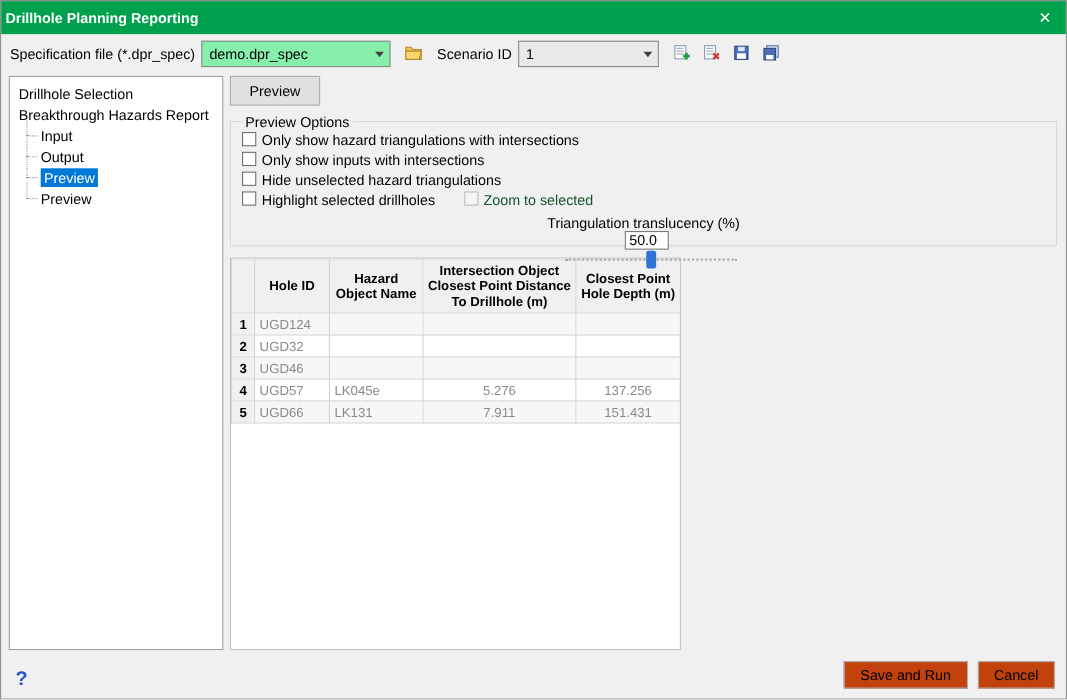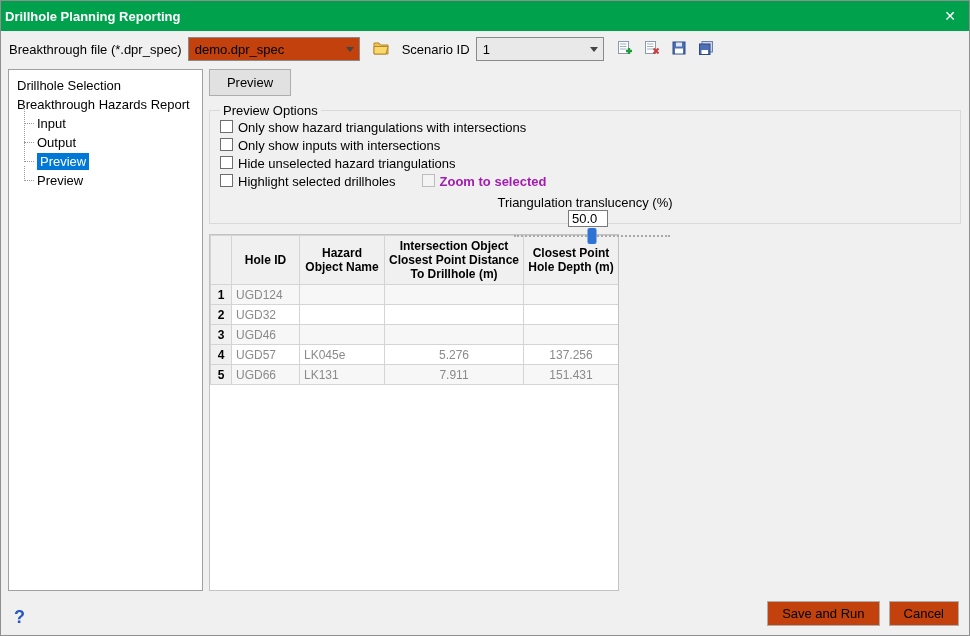--- a/index.html
+++ b/index.html
@@ -34,21 +34,21 @@
   }
   
   .toolbar {
     height:36px;
     display:flex; align-items:center;
     padding:0 8px;
   }
   .toolbar .lbl { margin-right:6px; white-space:nowrap; }
   .combo {
     height:24px;
-    background:#c2410c;
+    background:#86efac;
     border:1px solid #8a8a8a;
     display:flex; align-items:center;
   }
   .combo .combo-value { flex:1; padding:0 6px; white-space:nowrap; overflow:hidden; }
   .combo .combo-arrow {
     width:18px; height:100%;
     display:flex; align-items:center; justify-content:center;
   }
   .tri {
     width:0; height:0;
@@ -108,21 +108,21 @@
   }
   .groupbox legend { padding:0 3px; margin-left:0; font-size:13px; }
   .cb-row { display:inline-flex; align-items:flex-start; height:18px; gap:5px; }
   .cb-line { height:18px; display:flex; align-items:center; }
   .cb {
     width:13px; height:13px;
     background:#fff;
     border:1px solid #6e6e6e;
     flex:0 0 auto;
   }
-  .cb-row.disabled { color:#a21caf;font-weight:bold; }
+  .cb-row.disabled { color:#14532d; }
   .cb-row.disabled .cb { border-color:#bcbcbc; background:#f4f4f4; }
   .cb-gap { margin-left:26px; }
   .trans-row { display:flex; align-items:center; margin-top:3px; height:21px;flex-direction:column; }
   .trans-input {
     width:40px; height:20px;
     border:1px solid #7a7a7a;
     font-family:inherit; font-size:13px;
     padding:0 3px;
     margin-left:6px;
     background:#fff;
@@ -201,21 +201,21 @@
 <body>
 
 <div class="window">
 
   <div class="titlebar">
     <span class="title">Drillhole Planning Reporting</span>
     <span class="close">✕</span>
   </div>
 
   <div class="toolbar">
-    <span class="lbl">Breakthrough file (*.dpr_spec)</span>
+    <span class="lbl">Specification file (*.dpr_spec)</span>
     <div class="combo spec-combo">
       <span class="combo-value">demo.dpr_spec</span>
       <span class="combo-arrow">
           <i class="tri"></i>
         </span>
     </div>
     <button class="icon-btn">
       <span>
         <svg viewBox="0 0 16 16" width="18" height="16">
           <path d="M1 3 h5 l1.5 2 H15 v9 H1 z" fill="#f3c14e" stroke="#b28a2f" stroke-width="1"></path>

